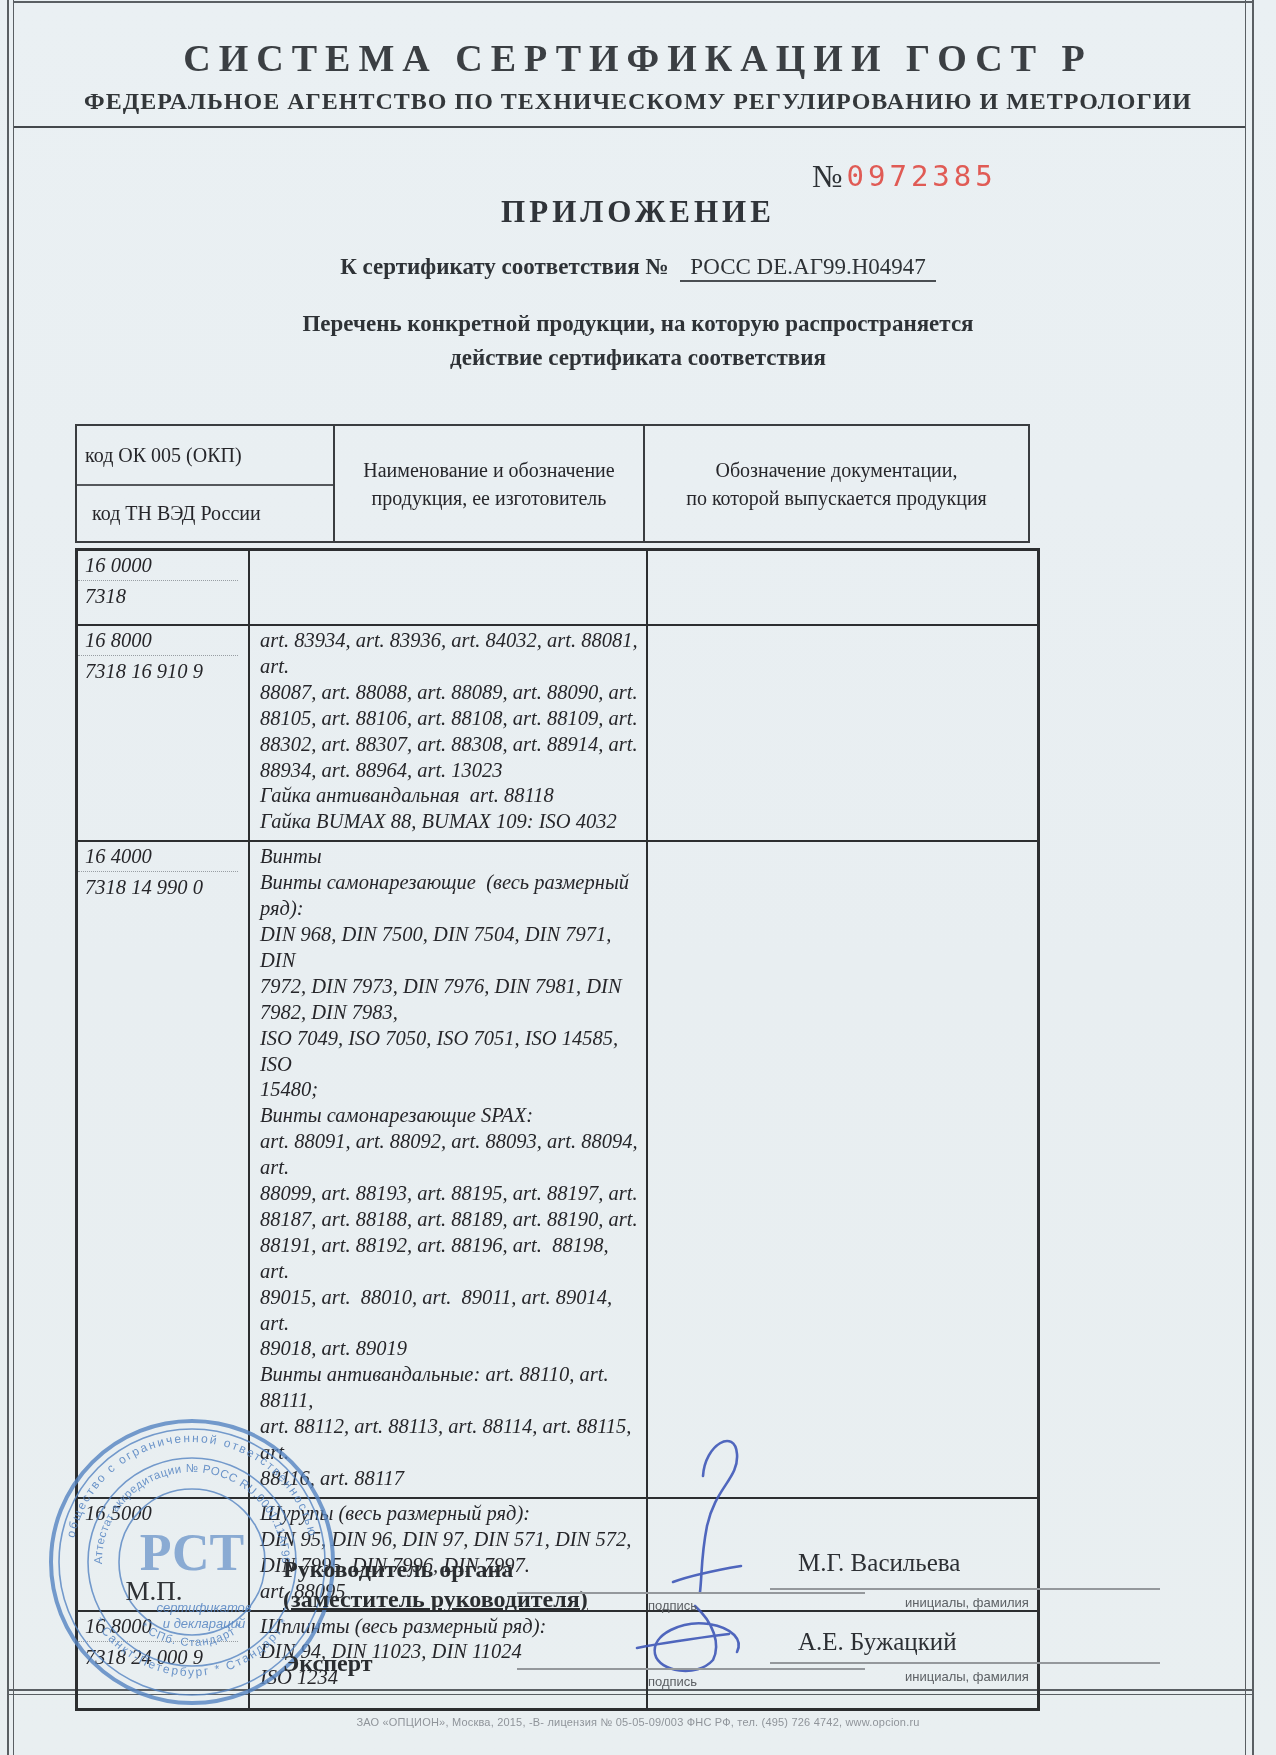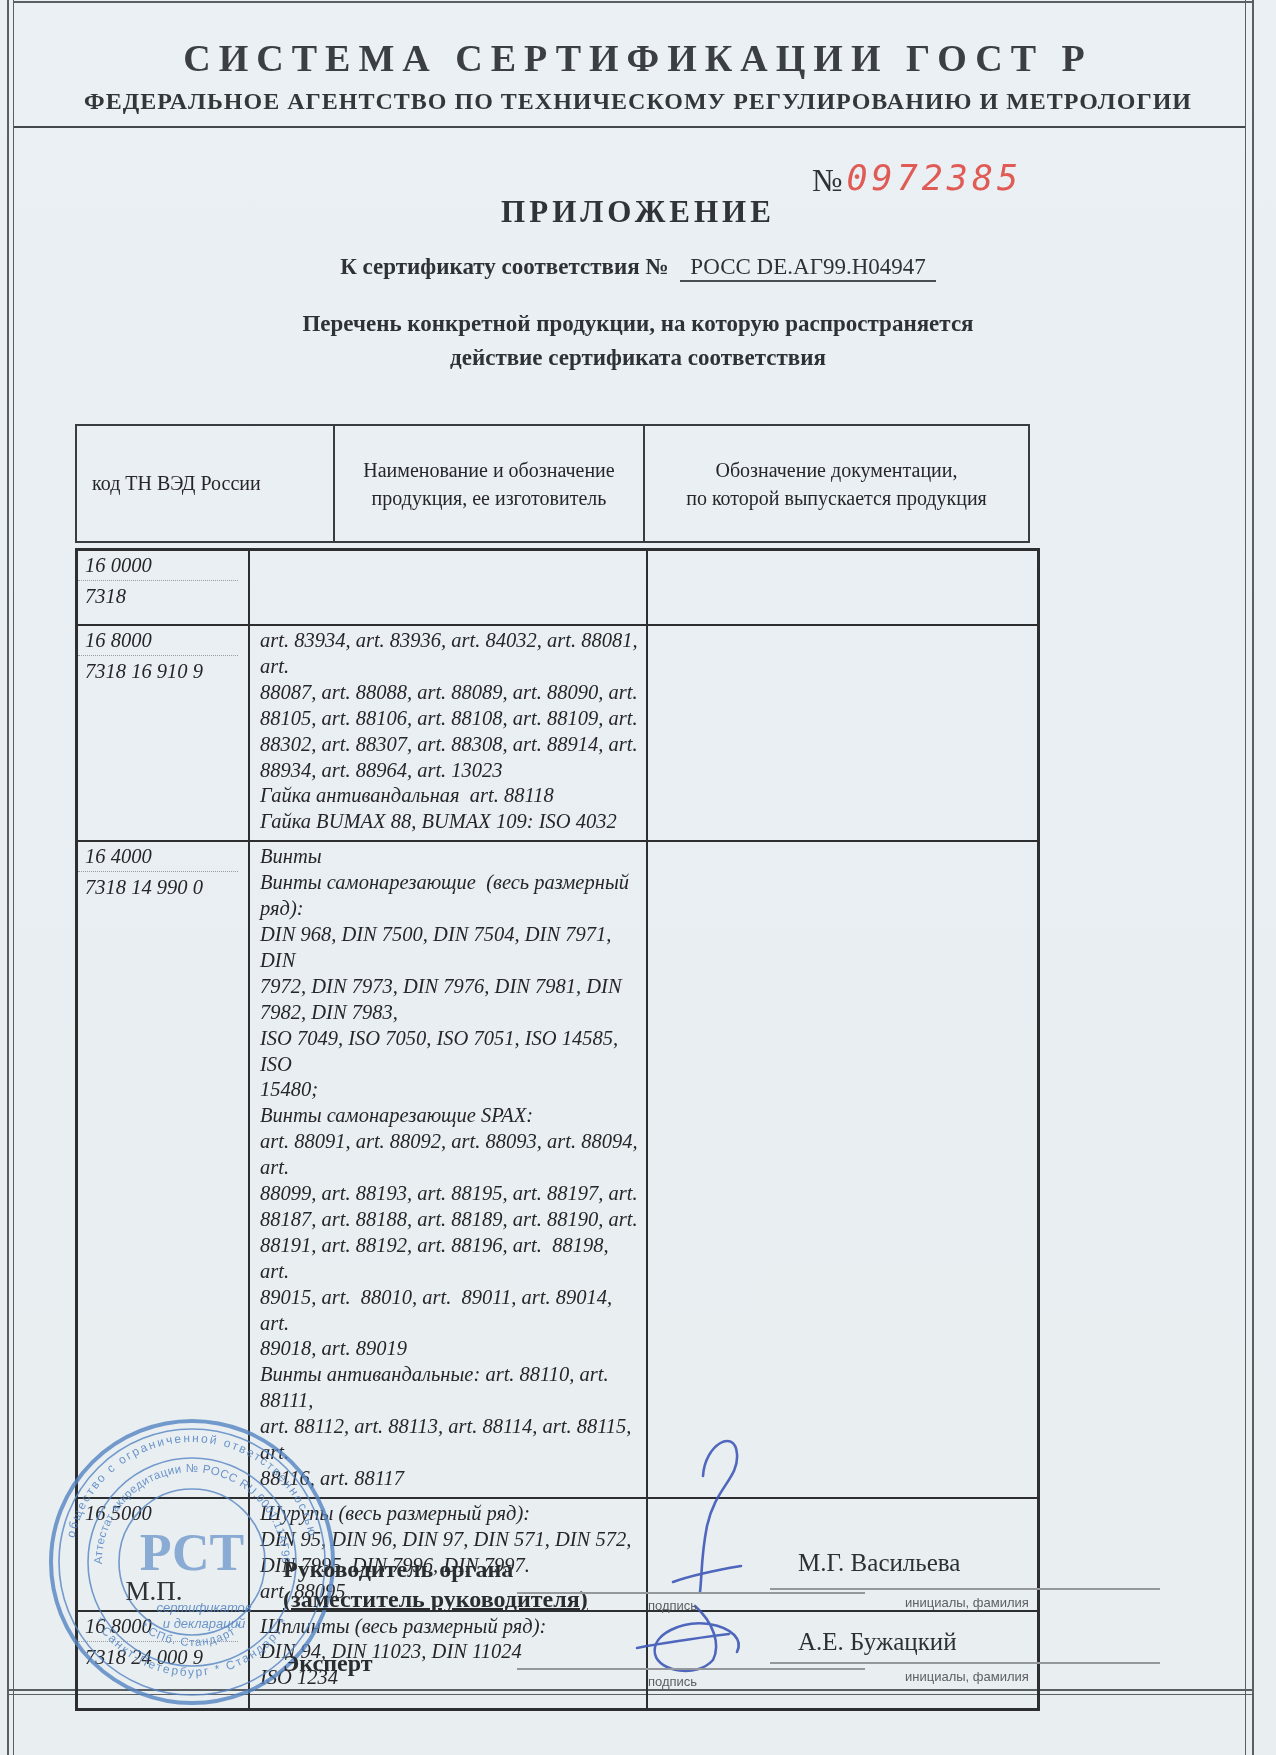--- a/index.html
+++ b/index.html
@@ -21,22 +21,22 @@
   .l-bottom1{left:7px;top:1689px;width:1246px;height:2px;}
   .l-bottom2{left:7px;top:1694px;width:1246px;height:1px;}
 
   .t-system{position:absolute;left:0;right:0;top:36px;text-align:center;
     font-size:38px;font-weight:bold;letter-spacing:8px;color:#3b3f43;}
   .t-agency{position:absolute;left:0;right:0;top:88px;text-align:center;
     font-size:24px;font-weight:bold;letter-spacing:1px;color:#33373a;}
 
   .blank-no{position:absolute;left:812px;top:158px;white-space:nowrap;}
   .blank-no .sign{font-size:32px;color:#2e3236;}
-  .blank-no .num{font-family:"DejaVu Sans Mono",monospace;font-size:35px;
-    color:#e05b55;letter-spacing:4px;vertical-align:1px;font-style:italic;}
+  .blank-no .num{font-family:"DejaVu Sans Mono",monospace;font-size:29px;
+    color:#e05b55;letter-spacing:4px;vertical-align:1px;}
 
   .t-doc{position:absolute;left:0;right:0;top:194px;text-align:center;
     font-size:31px;font-weight:bold;letter-spacing:4px;color:#303439;}
 
   .cert-line{position:absolute;left:0;right:0;top:254px;text-align:center;
     font-size:23px;font-weight:bold;color:#2e3236;}
   .cert-line .cert-no{font-weight:normal;border-bottom:2px solid #4a4e52;
     padding:0 10px 1px;margin-left:6px;}
 
   .subtitle{position:absolute;left:0;right:0;top:307px;text-align:center;
@@ -112,20 +112,21 @@
   <div class="cert-line">
     <span>К сертификату соответствия №</span>
     <span class="cert-no">РОСС DE.АГ99.Н04947</span>
   </div>
 
   <div class="subtitle">Перечень конкретной продукции,  на которую распространяется
 действие сертификата соответствия</div>
 
   <div class="thead">
     <div class="c1">
+      <div class="c1-top">код ОК 005 (ОКП)</div>
       <div class="c1-bot">код ТН ВЭД России</div>
     </div>
     <div class="c2">Наименование и обозначение
 продукция, ее изготовитель</div>
     <div class="c3">Обозначение документации,
 по которой выпускается продукция</div>
   </div>
 
   <div class="tbody">
 
@@ -237,14 +238,15 @@
   <div class="caption" style="left:648px; top:1674px;">подпись</div>
 
   <div class="name" style="left:798px; top:1549px;">М.Г. Васильева</div>
   <div class="sline" style="left:770px; top:1588px; width:390px;"></div>
   <div class="caption" style="left:905px; top:1595px;">инициалы, фамилия</div>
 
   <div class="name" style="left:798px; top:1628px;">А.Е. Бужацкий</div>
   <div class="sline" style="left:770px; top:1662px; width:390px;"></div>
   <div class="caption" style="left:905px; top:1669px;">инициалы, фамилия</div>
 
+  <div class="printer">ЗАО «ОПЦИОН», Москва, 2015, -В-   лицензия № 05-05-09/003 ФНС РФ, тел. (495) 726 4742, www.opcion.ru</div>
 
 </div>
 
 </body></html>

